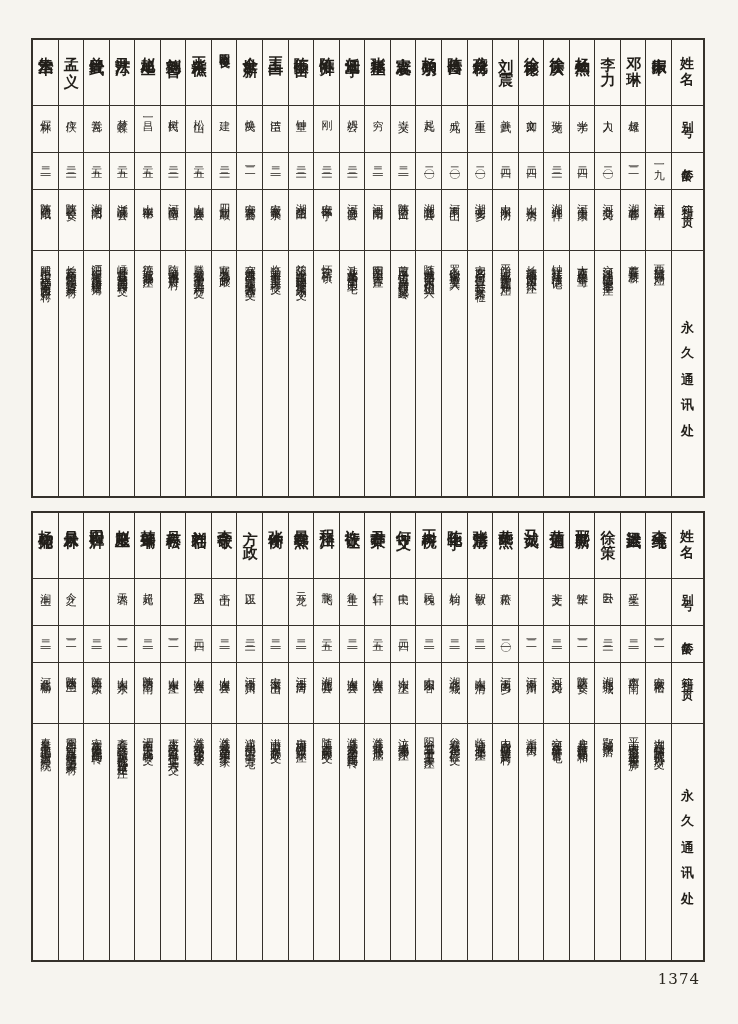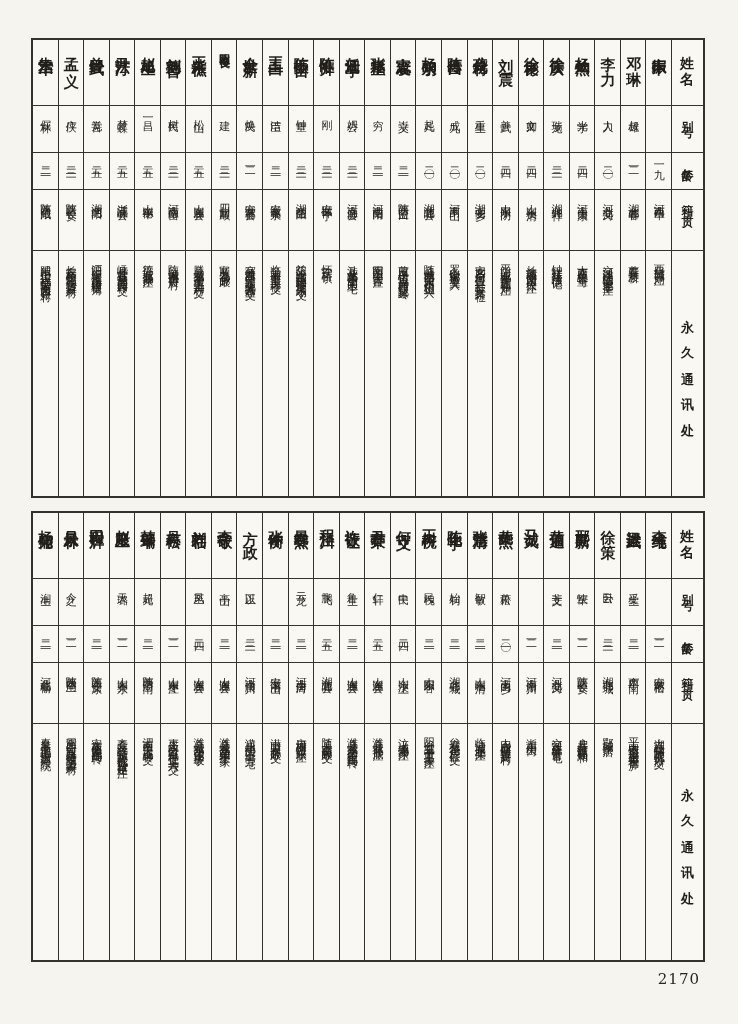--- a/index.html
+++ b/index.html
@@ -948,13 +948,13 @@
     </div>
     <div class="cell c-native">
       <span class="vt">河北临榆</span>
     </div>
     <div class="cell c-addr">
       <span class="vt">秦皇岛北地正街永昌河东院</span>
     </div>
   </div>
   </div>
 
-<div class="page-number">2170</div>
+<div class="page-number">1374</div>
 
 </body></html>

